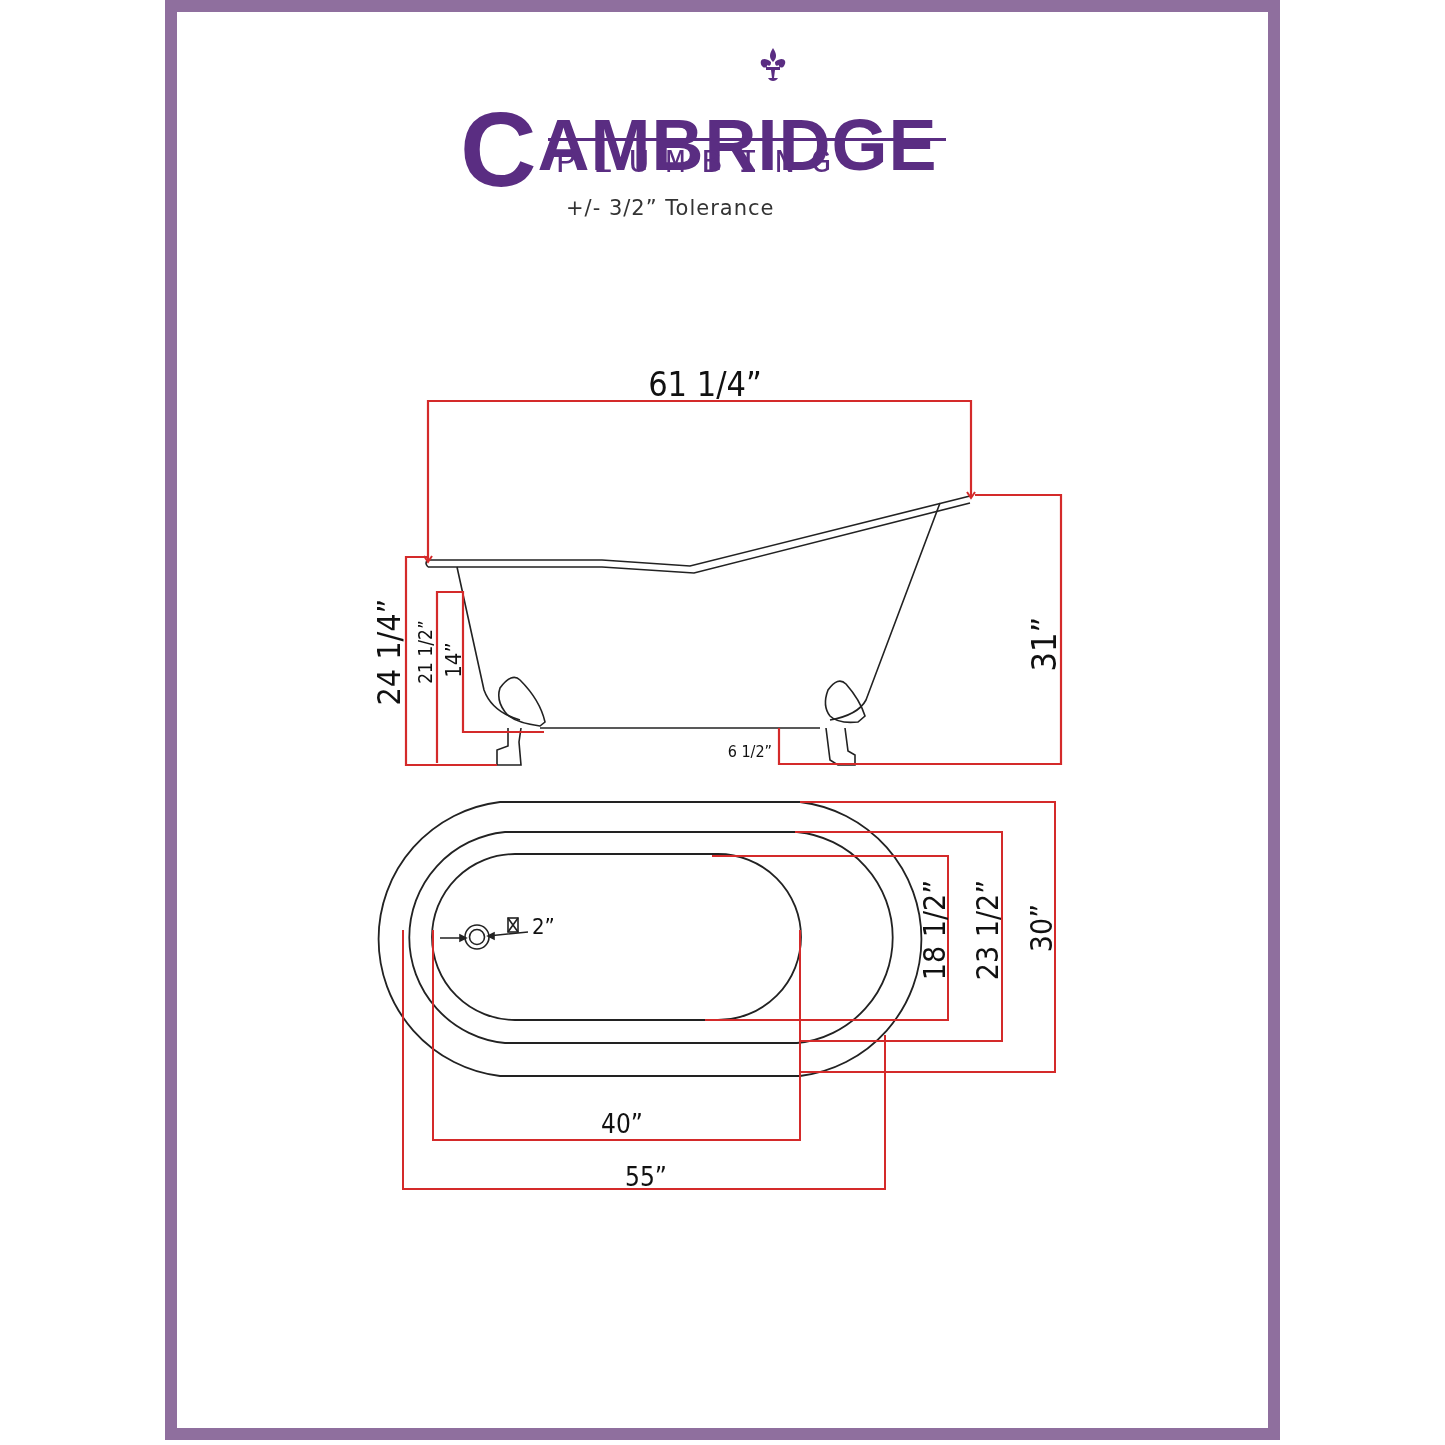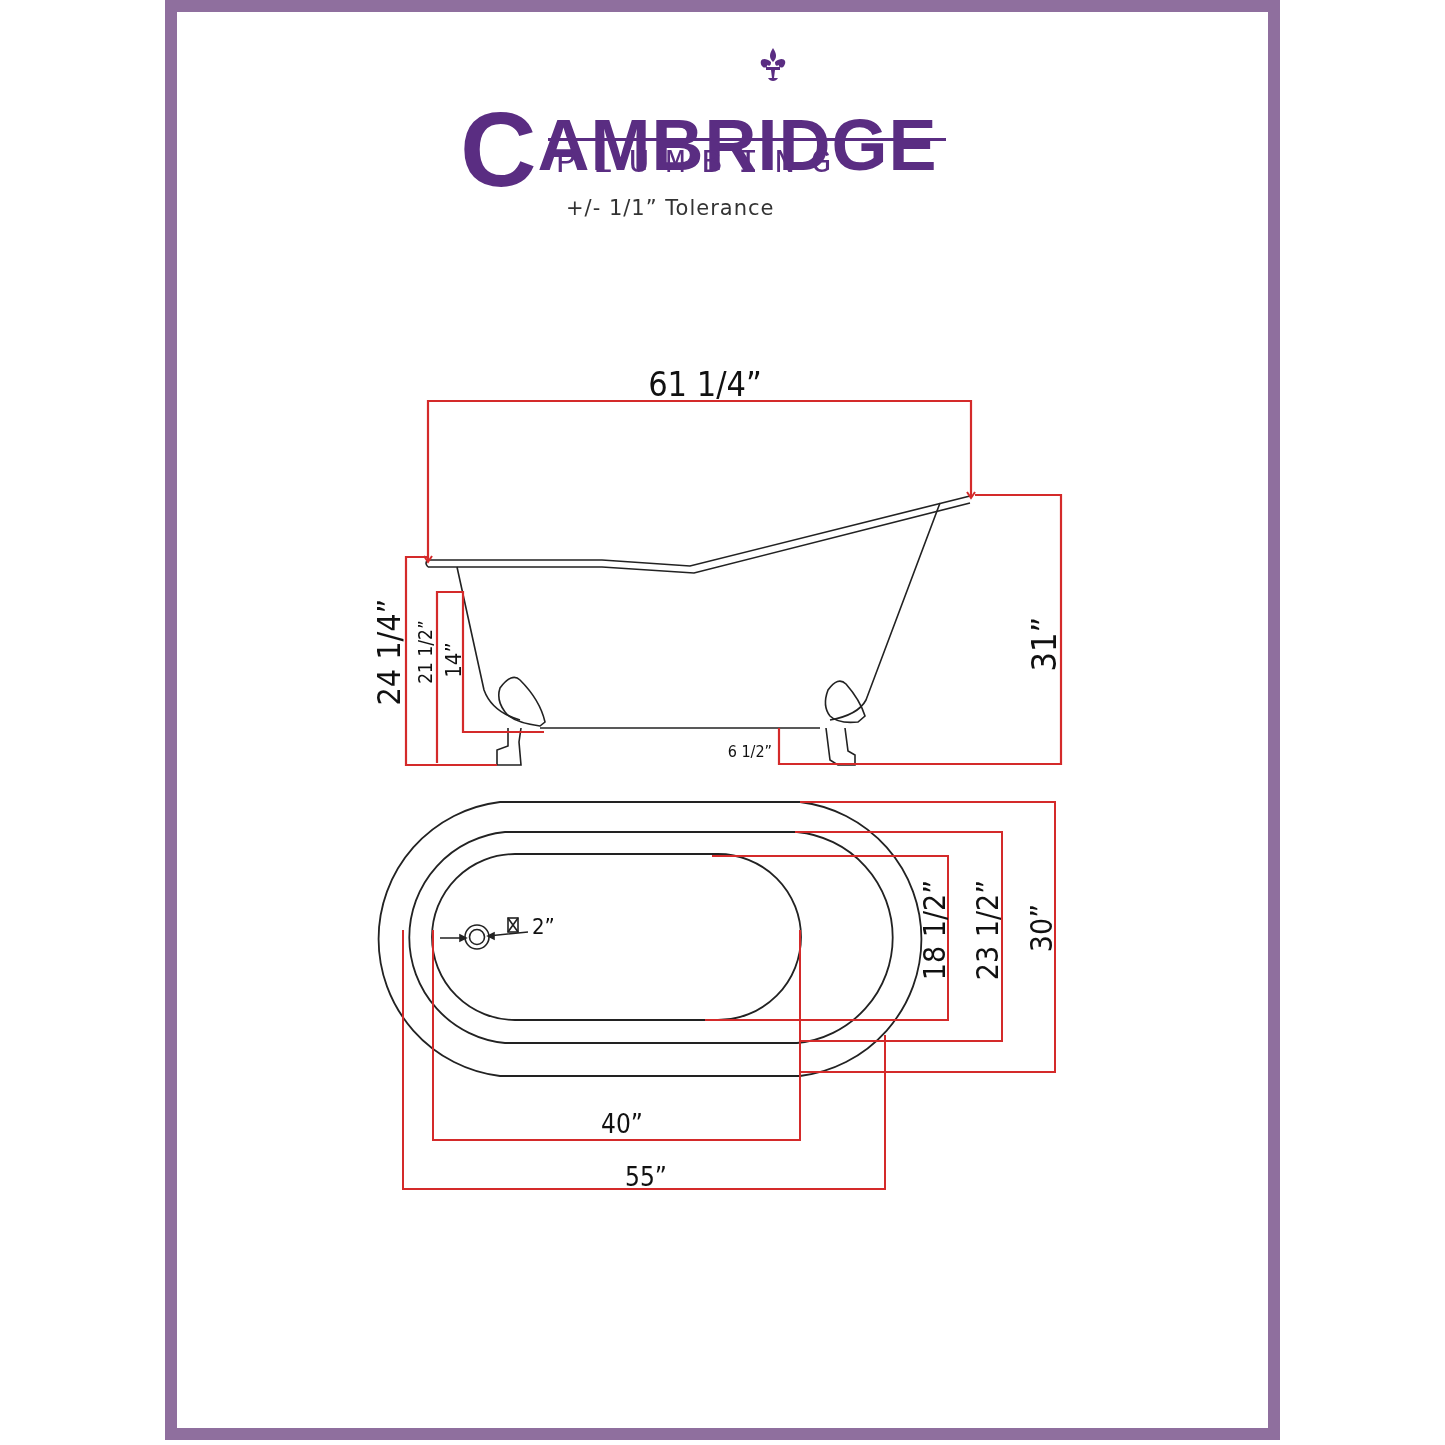--- a/index.html
+++ b/index.html
@@ -30,21 +30,21 @@
     <path d="M17 14 C24 8 30 12 26 18 C24 21 20 19 21 17 C18 19 17 17 17 14 Z" fill="#5a2d82"></path>
     <rect x="8" y="19" width="14" height="3" fill="#5a2d82"></rect>
     <path d="M13 22 L17 22 L16 30 L14 30 Z" fill="#5a2d82"></path>
     <path d="M10 30 C12 34 18 34 20 30 Z" fill="#5a2d82"></path>
   </svg>
   <div class="logo-main"><span class="big-c">C</span><span>AMBRIDGE</span></div>
   <div class="logo-rule"></div>
   <div class="logo-sub">PLUMBING</div>
 </div>
 
-<div class="tolerance">+/- 1/1” Tolerance</div>
+<div class="tolerance">+/- 3/2” Tolerance</div>
 
 <svg class="drawing" width="1445" height="1445" viewBox="0 0 1445 1445">
 
   <g>
 
     <g fill="none" stroke="#222" stroke-width="1.6">
 
       <path d="M428 560 L602 560 L690 566 L970 496"></path>
       <path d="M428 567 L602 567 L694 573 L970 503"></path>
       <path d="M428 560 Q424 563 428 567"></path>

